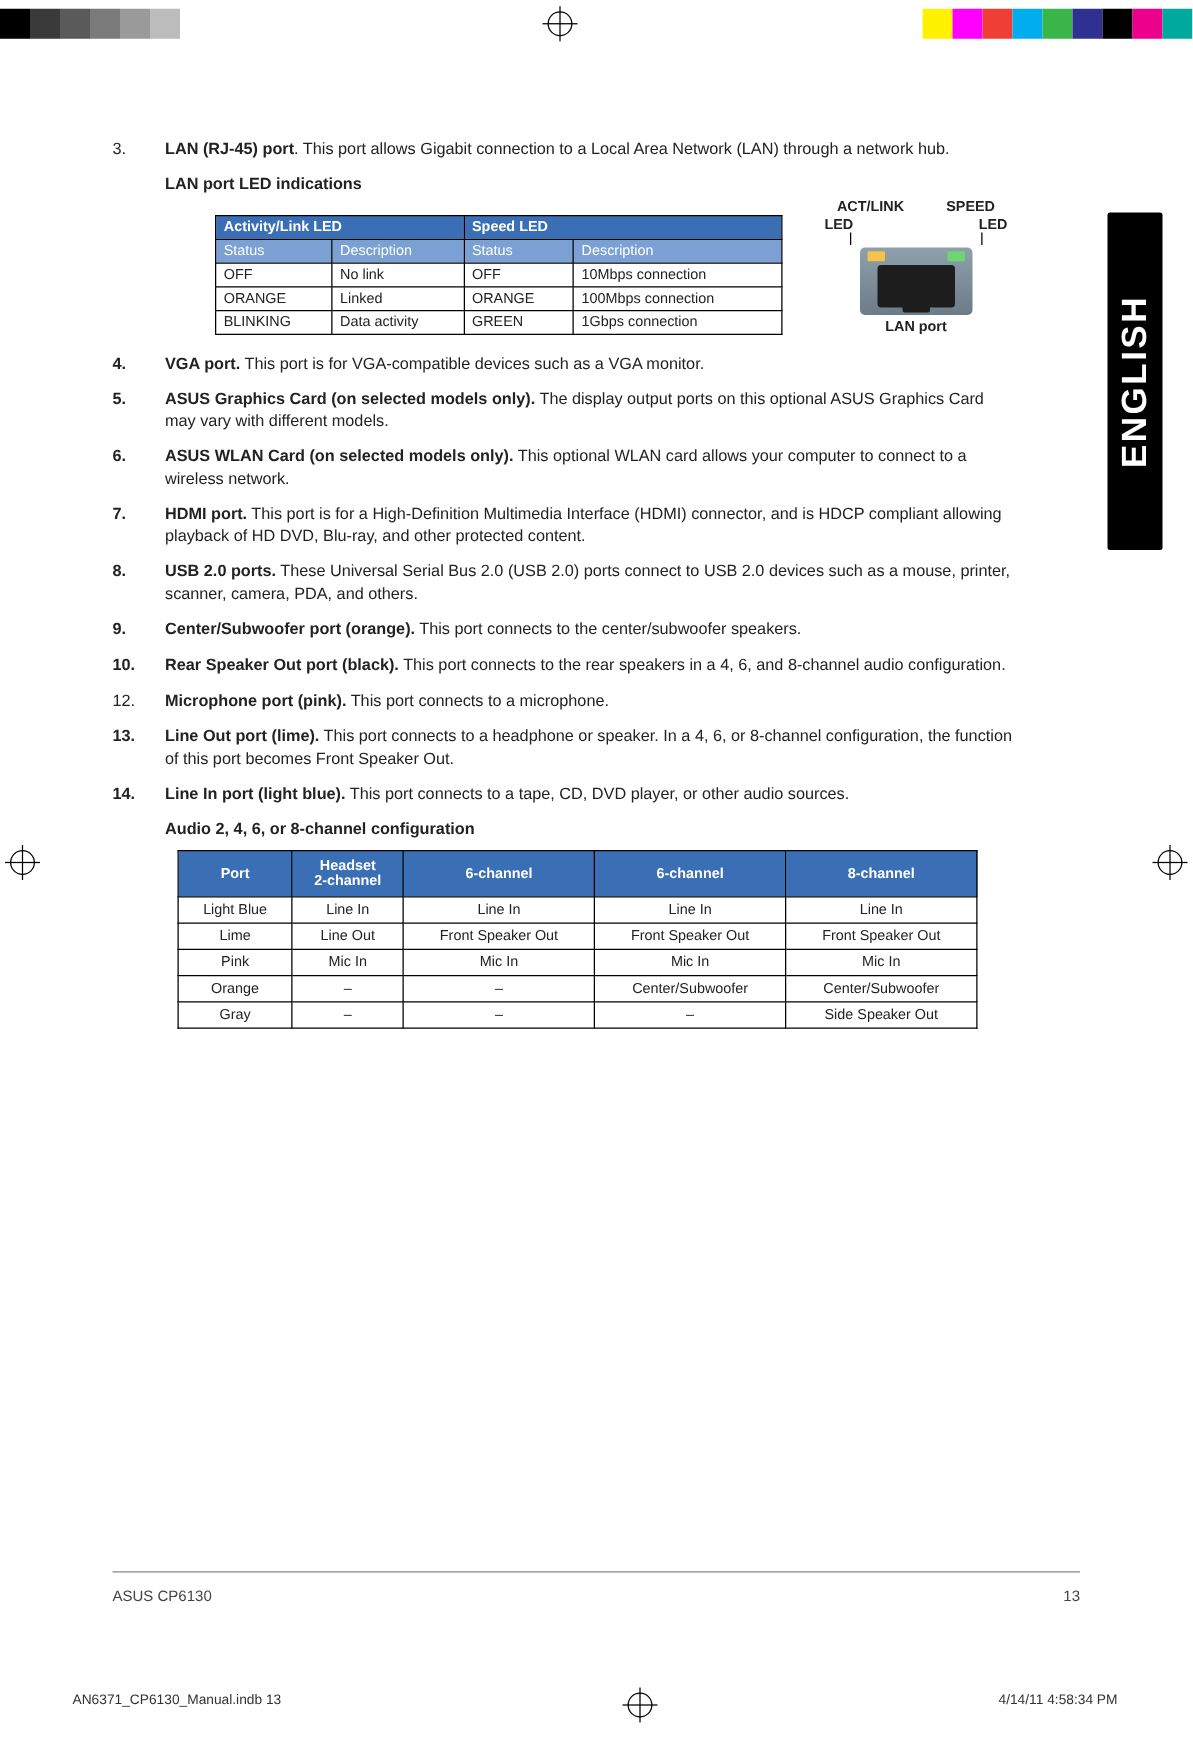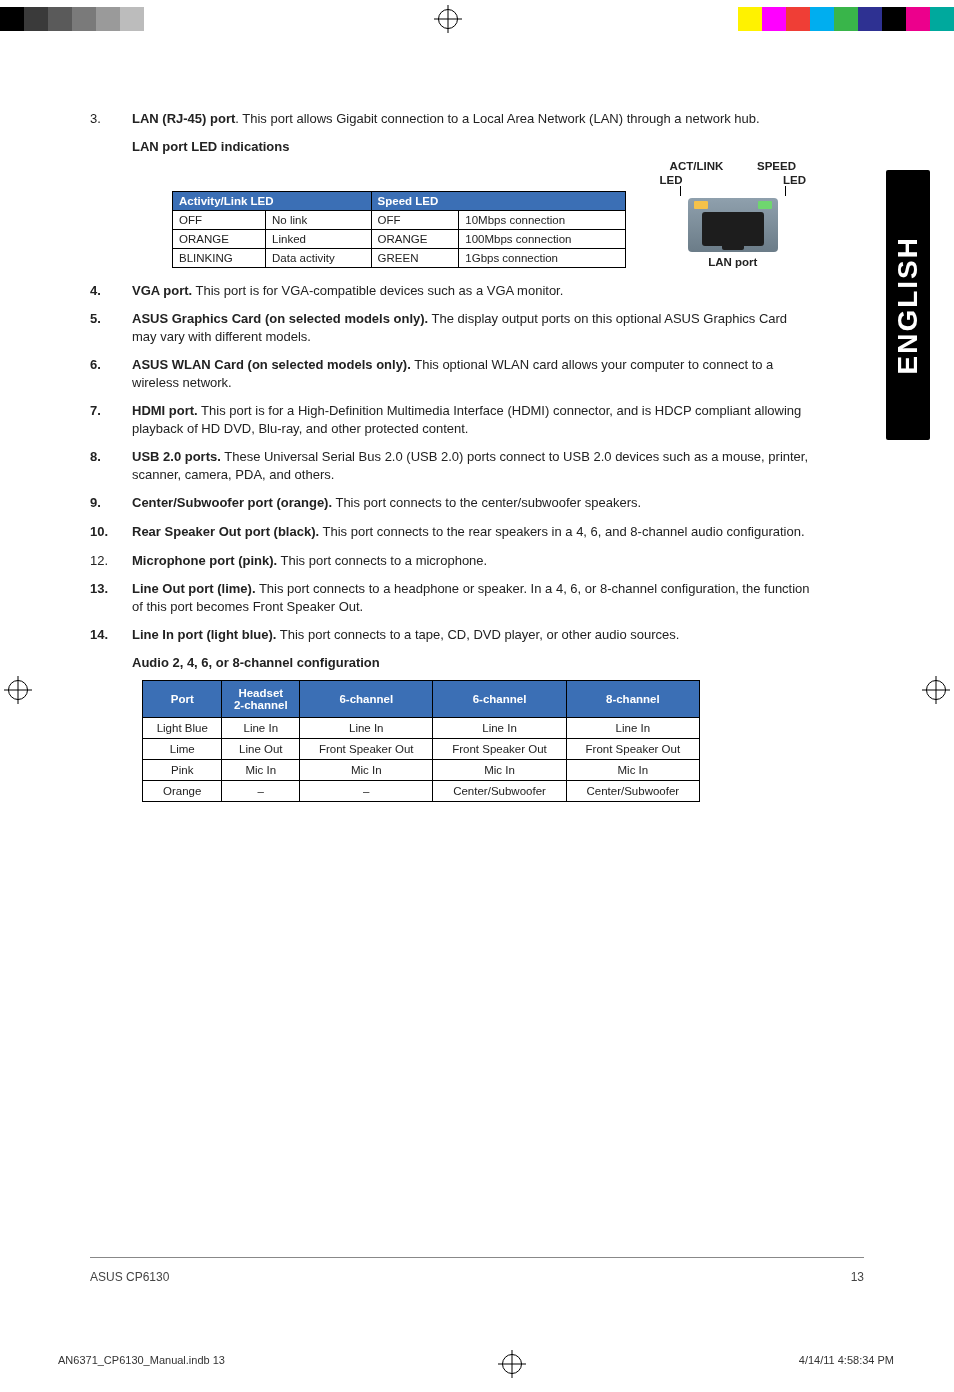--- a/index.html
+++ b/index.html
@@ -94,21 +94,21 @@
   .note { display:flex; align-items:flex-start; gap:18px; margin: 14px 0 18px; }
   .note .icon { width: 34px; flex-shrink:0; }
   .note .txt { flex:1; border-top:1px solid #888; border-bottom:1px solid #888; padding:6px 0; font-size:12.5px; line-height:1.35; }
   .pencil { width:30px; height:30px; }
   .pencil svg { width:100%; height:100%; }
 
   .audio-heading { font-weight: bold; margin: 6px 0 10px; }
 
   table.audio {
     border-collapse: collapse;
-    width: 558px;
+    width: 640px;
     font-size: 11.5px;
     margin-left: 10px;
   }
   table.audio th { background:#3b6fb5; color:#fff; padding:6px 4px; border:1px solid #000; font-weight:bold; }
   table.audio td { border:1px solid #000; padding:4px 6px; text-align:center; }
 
   
   .footrule { position:absolute; left:0; right:0; bottom:44px; border-top:1px solid #888; }
   .footer { position:absolute; left:0; right:0; bottom:18px; display:flex; justify-content:space-between; font-size:12px; color:#444; }
 
@@ -168,20 +168,26 @@
 
     <div class="indent-block">
       <div class="led-heading">LAN port LED indications</div>
       <div class="lan-row">
         <table class="led">
           <tbody>
               <tr>
             <th class="grp" colspan="2">Activity/Link LED</th>
             <th class="grp" colspan="2">Speed LED</th>
           </tr>
+          <tr id="led-sub">
+                <th class="sub">Status</th>
+                <th class="sub">Description</th>
+                <th class="sub">Status</th>
+                <th class="sub">Description</th>
+              </tr>
           </tbody>
             <tbody id="led-body">
               <tr>
                 <td>OFF</td>
                 <td>No link</td>
                 <td>OFF</td>
                 <td>10Mbps connection</td>
               </tr>
               <tr>
                 <td>ORANGE</td>
@@ -296,20 +302,27 @@
               <td>Mic In</td>
               <td>Mic In</td>
             </tr>
             <tr>
               <td>Orange</td>
               <td>–</td>
               <td>–</td>
               <td>Center/Subwoofer</td>
               <td>Center/Subwoofer</td>
             </tr>
+            <tr>
+              <td>Gray</td>
+              <td>–</td>
+              <td>–</td>
+              <td>–</td>
+              <td>Side Speaker Out</td>
+            </tr>
           </tbody>
       </table>
     </div>
   </div>
 
   <div class="footrule"></div>
   <div class="footer">
     <span>ASUS CP6130</span>
     <span>13</span>
   </div>

